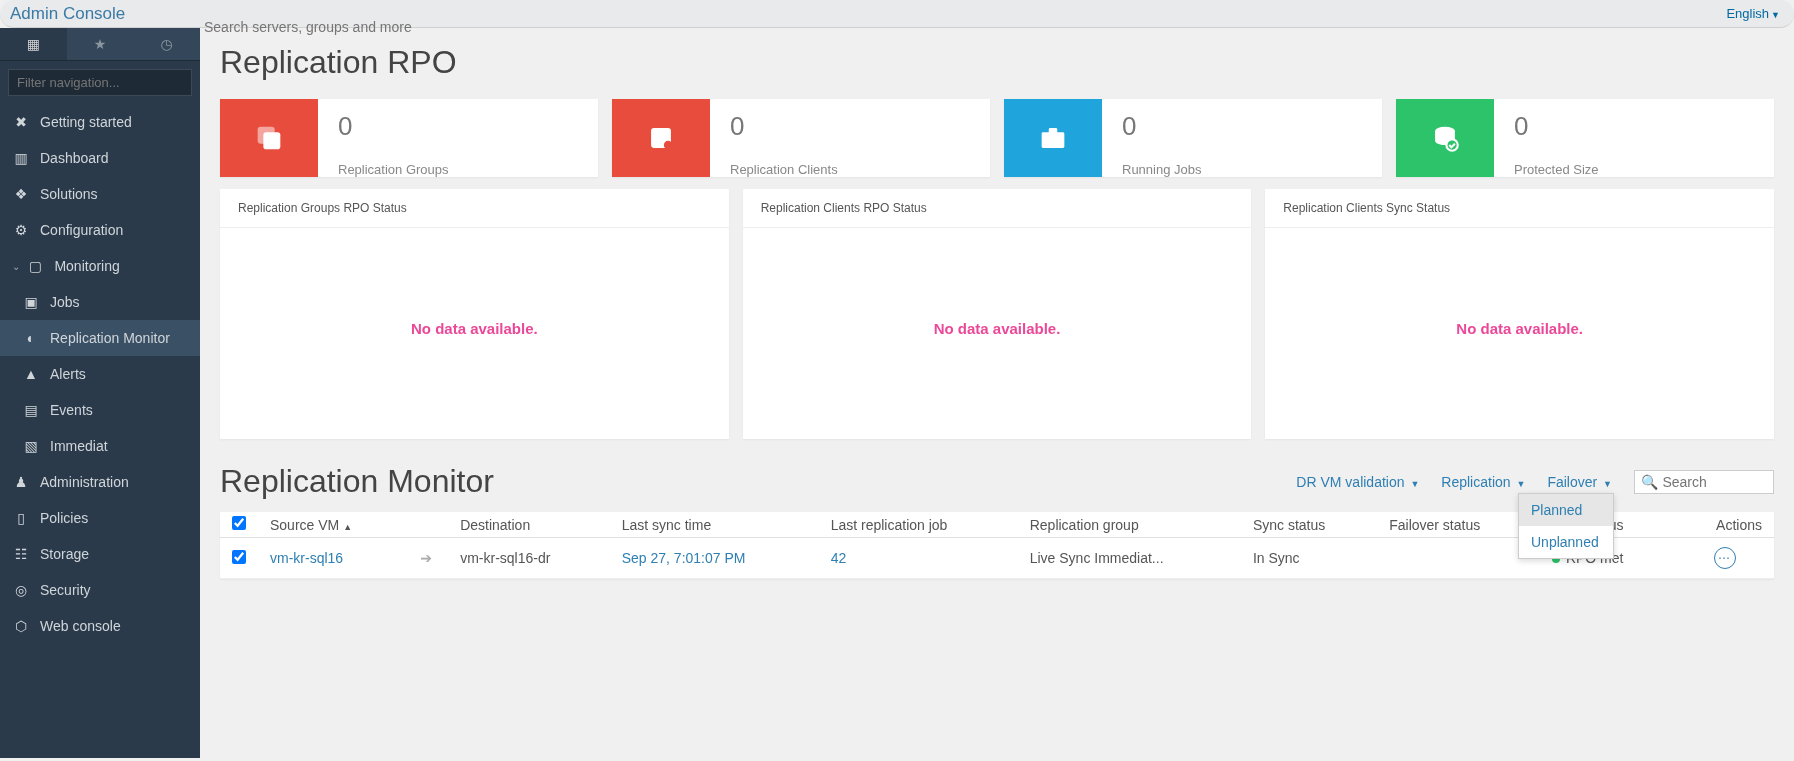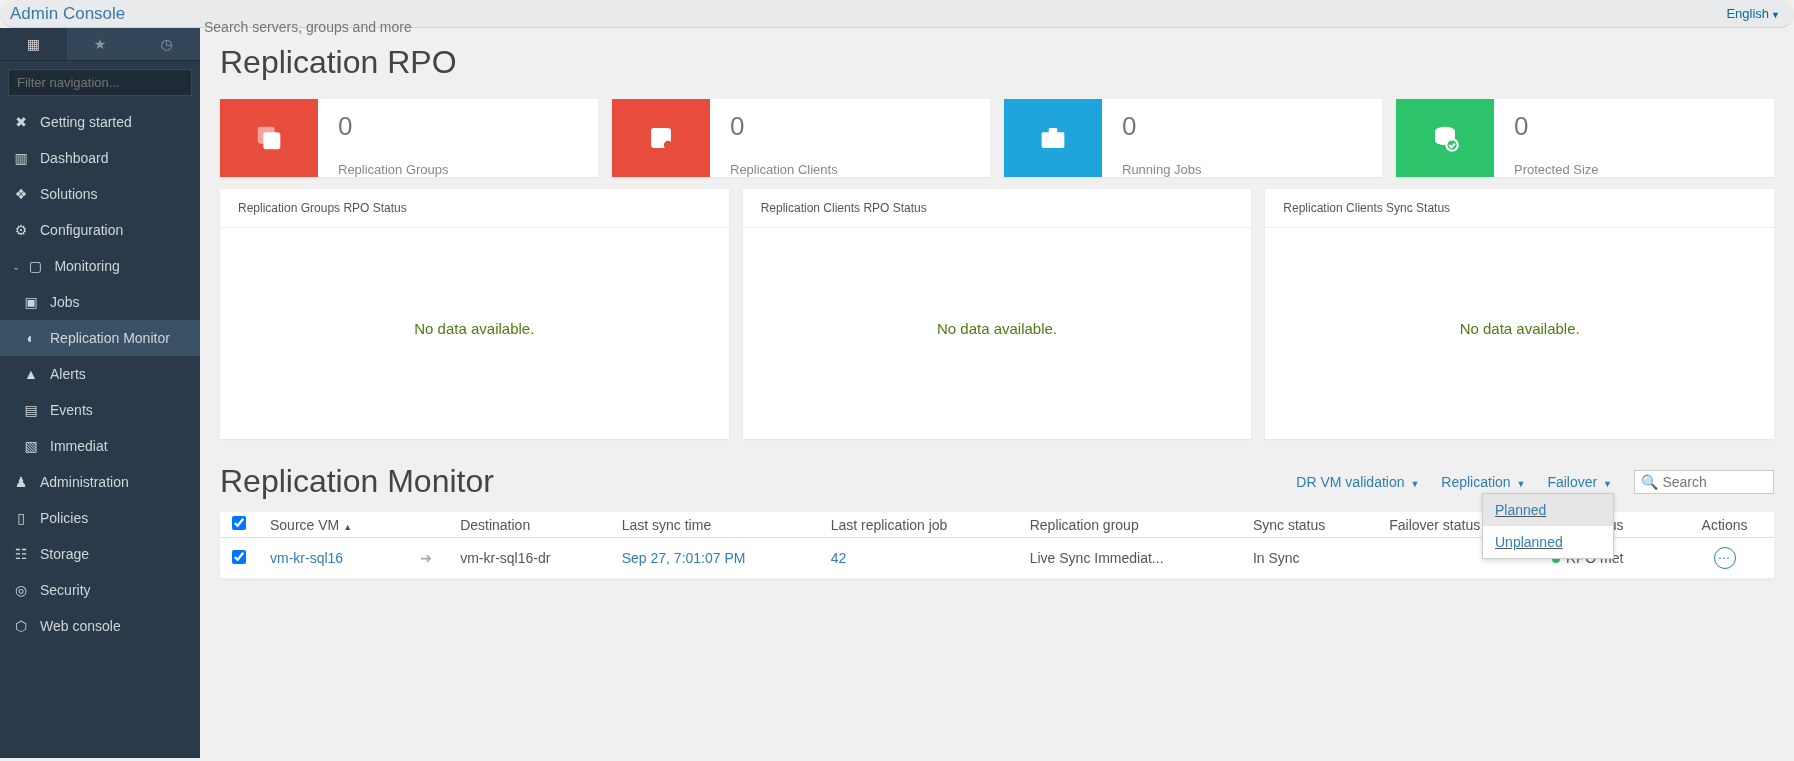--- a/index.html
+++ b/index.html
@@ -30,29 +30,29 @@
 .stat .badge { width: 98px; display: flex; align-items: center; justify-content: center; }
 .stat .badge.red { background: #e84c3d; }
 .stat .badge.blue { background: #1fa5dc; }
 .stat .badge.green { background: #2cc36b; }
 .stat .info { padding: 12px 20px; }
 .stat .info .val { font-size: 26px; color: #777; }
 .stat .info .lbl { font-size: 13px; color: #888; margin-top: 20px; }
 .panel-row { display: flex; gap: 14px; margin-bottom: 24px; }
 .panel { flex: 1; background: #fff; min-height: 250px; box-shadow: 0 1px 2px rgba(0,0,0,0.05); }
 .panel .panel-head { padding: 12px 18px; font-size: 12px; color: #555; border-bottom: 1px solid #eee; }
-.panel .panel-body { display: flex; align-items: center; justify-content: center; height: 200px; color: #4d7c0f; font-size: 15px; }
+.panel .panel-body { display: flex; align-items: center; justify-content: center; height: 200px; color: #ec4899; font-size: 15px; font-weight: bold; }
 .section-head { display: flex; align-items: center; margin: 6px 0 12px 0; position: relative; }
 .section-head .title { font-size: 32px; color: #444; font-weight: 400; flex: 1; }
 .section-head .actions { display: flex; align-items: center; gap: 22px; }
 .section-head .actions .link { color: #2e7fb3; cursor: pointer; font-size: 14px; }
 .section-head .actions .link .caret { font-size: 9px; margin-left: 2px; }
 .search-box { display: flex; align-items: center; border: 1px solid #ccc; padding: 3px 6px; background: #fff; width: 140px; }
 .search-box input { border: none; outline: none; width: 100%; font-size: 14px; color: #a21caf; }
-.dropdown { position: absolute; top: 30px; right: 160px; background: #fff; border: 1px solid #ccc; box-shadow: 0 2px 6px rgba(0,0,0,0.15); width: 132px; z-index: 10; text-decoration: underline; }
+.dropdown { position: absolute; top: 30px; right: 160px; background: #fff; border: 1px solid #ccc; box-shadow: 0 2px 6px rgba(0,0,0,0.15); width: 96px; z-index: 10; }
 .dropdown div { padding: 8px 12px; cursor: pointer; color: #2e7fb3; font-size: 14px; }
 .dropdown div.hov { background: #e6e6e6; }
 table { width: 100%; border-collapse: collapse; background: #fff; box-shadow: 0 1px 2px rgba(0,0,0,0.05); }
 th { text-align: left; padding: 4px 12px; font-weight: 400; color: #555; border-bottom: 1px solid #e0e0e0; font-size: 14px; }
 td { padding: 9px 12px; border-bottom: 1px solid #eee; color: #555; font-size: 14px; }
 td.link, th .link { color: #2e7fb3; cursor: pointer; }
 .cb { width: 14px; height: 14px; }
 .sort-ind { font-size: 9px; margin-left: 4px; }
 .arrow-icon { color: #aaa; font-size: 14px; }
 .dot-green { display:inline-block; width:8px; height:8px; border-radius:50%; background:#2cc36b; margin-right:6px; }
@@ -241,21 +241,21 @@
           <th style="width:36px;"><input type="checkbox" class="cb" checked="" style=""></th>
           <th><span>Source VM</span><span class="sort-ind">▲</span></th>
           <th style="width:40px;"></th>
           <th>Destination</th>
           <th>Last sync time</th>
           <th>Last replication job</th>
           <th>Replication group</th>
           <th>Sync status</th>
           <th>Failover status</th>
           <th>RPO status</th>
-          <th style="text-align:center;">Actions</th>
+          <th style="text-align:right;">Actions</th>
         </tr>
       </thead>
       <tbody id="table-body">
       <tr>
             <td><input type="checkbox" class="cb" checked="" style=""></td>
             <td class="link">vm-kr-sql16</td>
             <td><span class="arrow-icon">➔</span></td>
             <td>vm-kr-sql16-dr</td>
             <td class="link">Sep 27, 7:01:07 PM</td>
             <td class="link">42</td>

